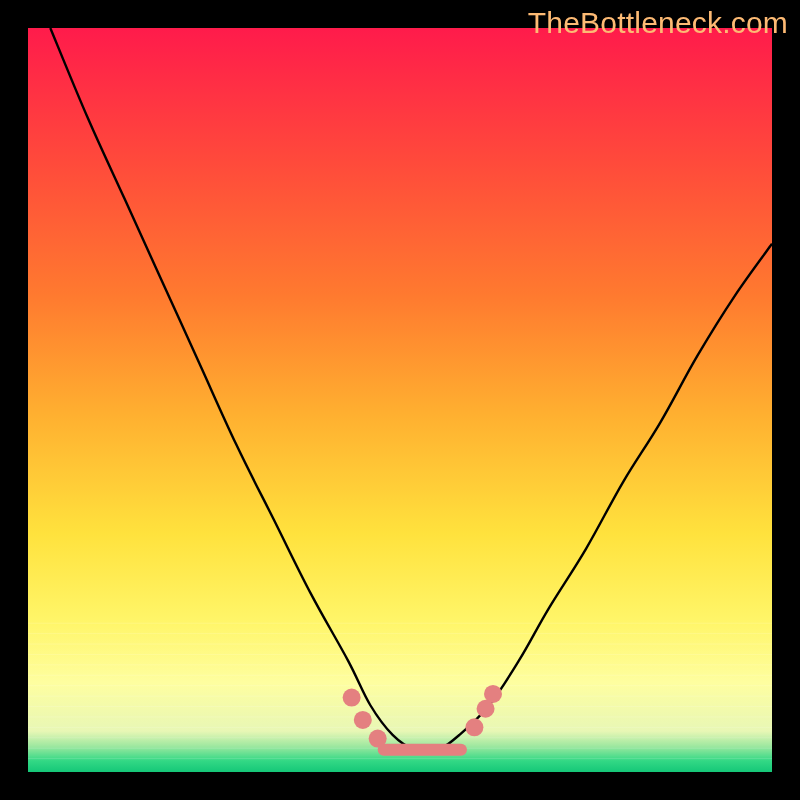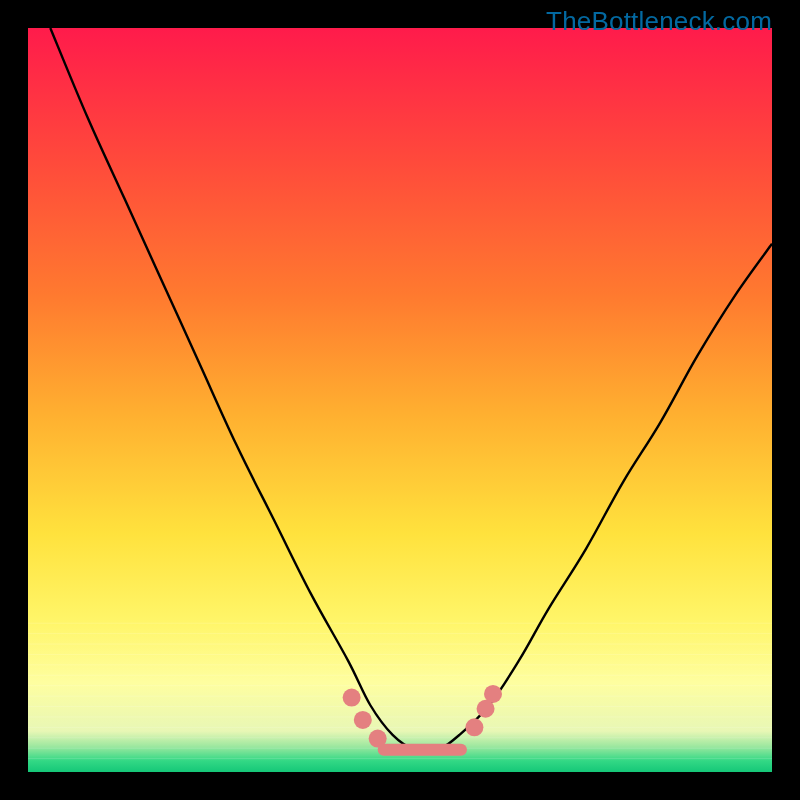--- a/index.html
+++ b/index.html
@@ -21,23 +21,23 @@
   .plot-area {
     position: absolute;
     left: 0;
     top: 0;
     width: 744px;
     height: 744px;
   }
   .watermark {
     position: absolute;
     top: 6px;
-    right: 28px;
-    color: #0369a1;
-    font-size: 26px;
+    right: 12px;
+    color: #fdba74;
+    font-size: 30px;
     font-weight: 500;
     letter-spacing: 0.2px;
     user-select: none;
   }
 </style>
 </head>
 <body>
 
 <div class="frame">
 

